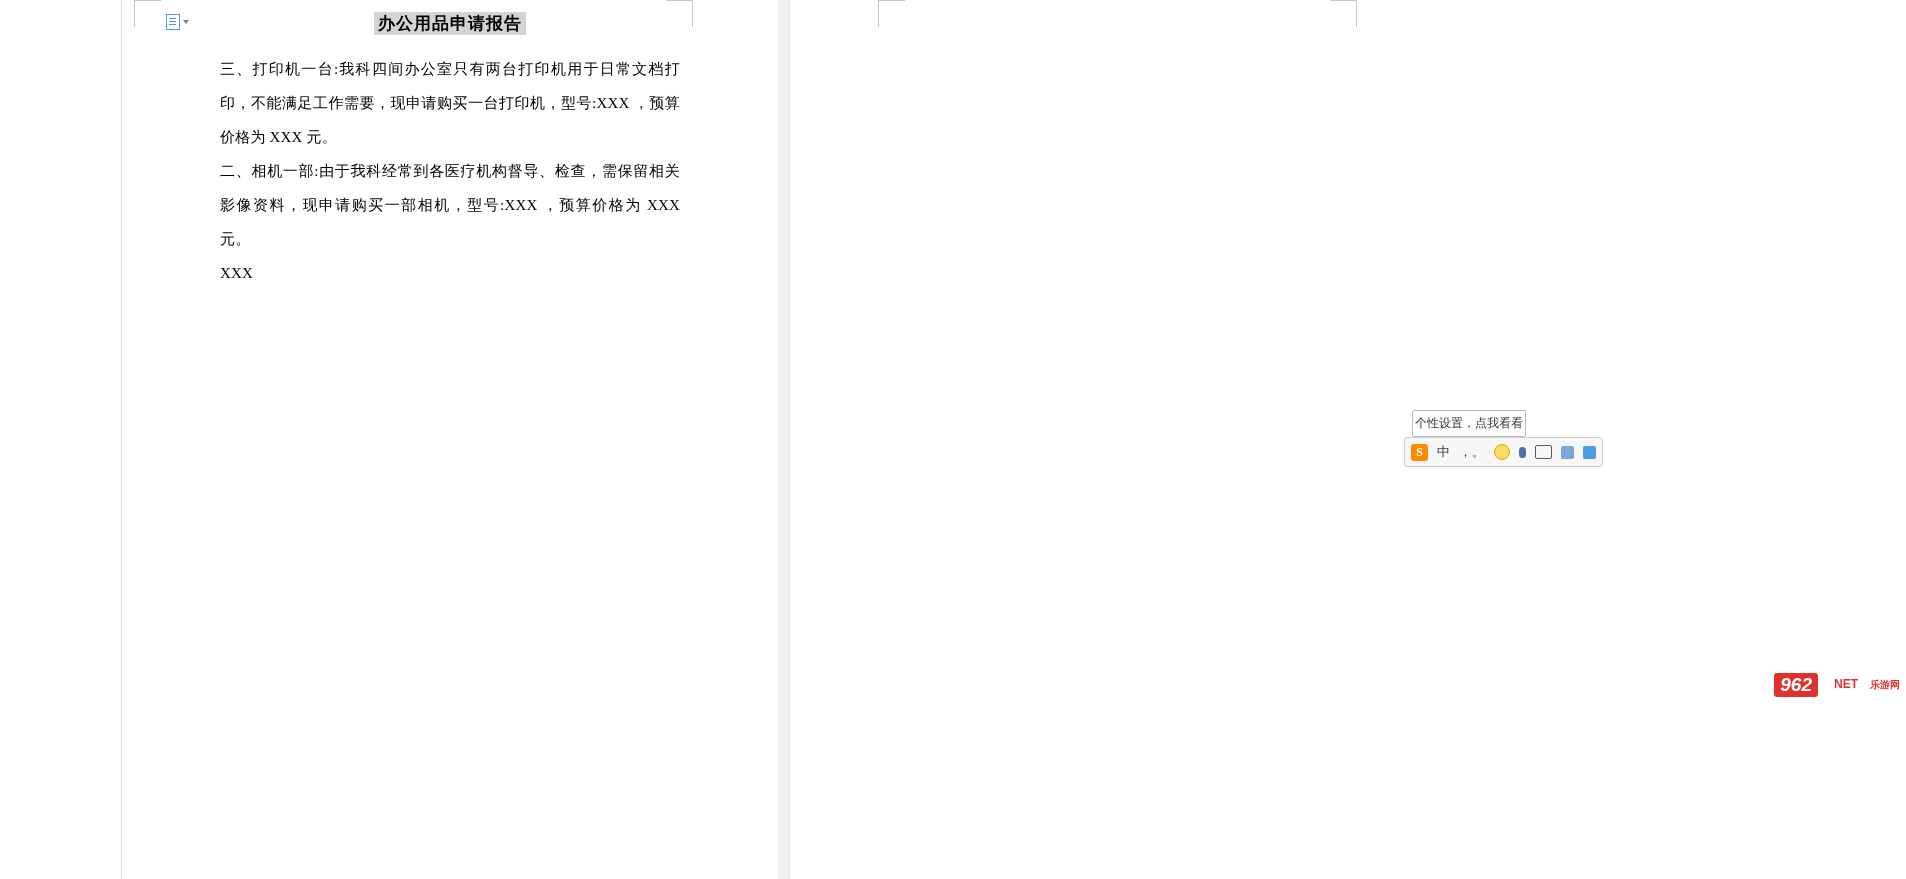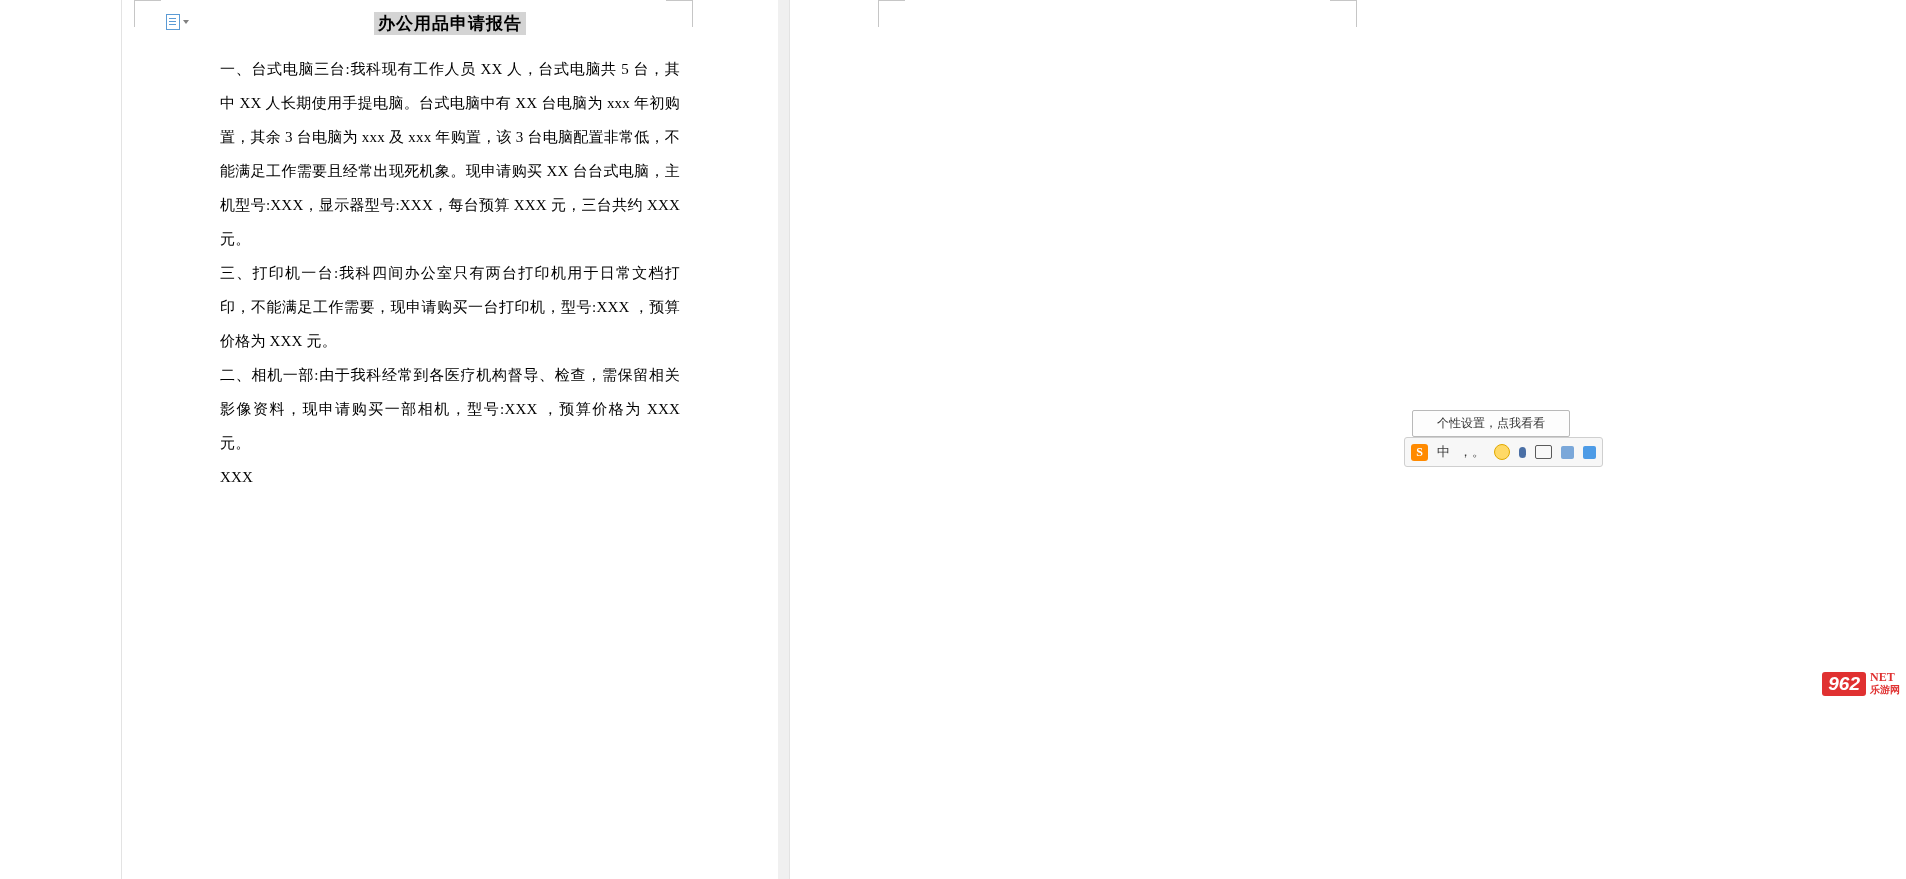--- a/index.html
+++ b/index.html
@@ -115,21 +115,21 @@
 
   
   .ime-tip {
     position: absolute;
     left: 1412px; top: 410px;
     background: #fdfdfd;
     border: 1px solid #b9b9b9;
     border-radius: 2px;
     font-size: 12px;
     color: #333333;
-    padding: 4px 24px;
+    padding: 4px 2px;
     font-family: "Liberation Sans", sans-serif;
     white-space: nowrap;
   }
   .ime-bar {
     position: absolute;
     left: 1404px; top: 437px;
     height: 28px;
     background: #f7f7f7;
     border: 1px solid #cfcfcf;
     border-radius: 3px;
@@ -185,21 +185,21 @@
     display: inline-block;
     border-radius: 2px;
   }
 
   
   .watermark {
     position: absolute;
     right: 6px; bottom: 6px;
     display: flex;
     align-items: center;
-    gap: 4px;
+    gap: 16px;
     font-family: "Liberation Sans", sans-serif;
   }
   .wm-badge {
     background: #e03131;
     color: #ffffff;
     font-size: 19px;
     font-weight: 700;
     font-style: italic;
     padding: 1px 6px;
     border-radius: 3px;
@@ -208,22 +208,23 @@
   .wm-text {
     color: #e03131;
     font-size: 12px;
     font-weight: 700;
     line-height: 12px;
   }
   .wm-sub {
     color: #e03131;
     font-size: 10px;
     font-weight: 700;
-  }
-  .wm-right { display: flex; flex-direction: column; align-items: flex-start; font-family: Liberation Serif, serif; }
+    margin-left: 12px;
+  }
+  .wm-right { display: flex; align-items: flex-start; }
 </style>
 </head>
 <body>
 
 <div class="workspace">
 
   <div class="gutter-left"></div>
 
   <div class="page" id="page-1">
     <div class="crop tl" style="left:12px; top:0;"></div>
@@ -241,21 +242,20 @@
 
   <div class="doc-chip">
     <span class="sheet"></span>
     <span class="caret"></span>
   </div>
 
   <div class="doc-body">
     <div class="doc-title">
       <span class="sel">办公用品申请报告</span>
     </div>
-    <p class="para">一、台式电脑三台:我科现有工作人员 XX 人，台式电脑共 5 台，其中 XX 人长期使用手提电脑。台式电脑中有 XX 台电脑为 xxx 年初购置，其余 3 台电脑为 xxx 及 xxx 年购置，该 3 台电脑配置非常低，不能满足工作需要且经常出现死机象。现申请购买 XX 台台式电脑，主机型号:XXX，显示器型号:XXX，每台预算 XXX 元，三台共约 XXX 元。</p>
     <p class="para">三、打印机一台:我科四间办公室只有两台打印机用于日常文档打印，不能满足工作需要，现申请购买一台打印机，型号:XXX ，预算价格为 XXX 元。</p>
     <p class="para">二、相机一部:由于我科经常到各医疗机构督导、检查，需保留相关影像资料，现申请购买一部相机，型号:XXX ，预算价格为 XXX 元。</p>
     <p class="para">XXX</p>
   </div>
 
   <div class="ime-tip">个性设置，点我看看</div>
 
   <div class="ime-bar">
     <span class="ime-logo">S</span>
     <span class="ime-item">中</span>

